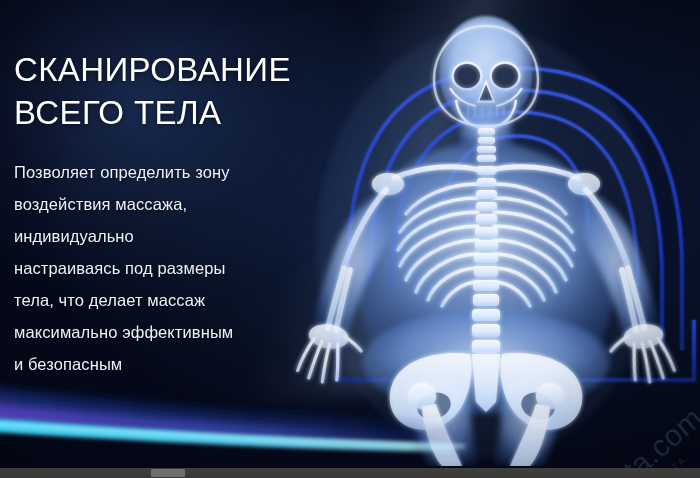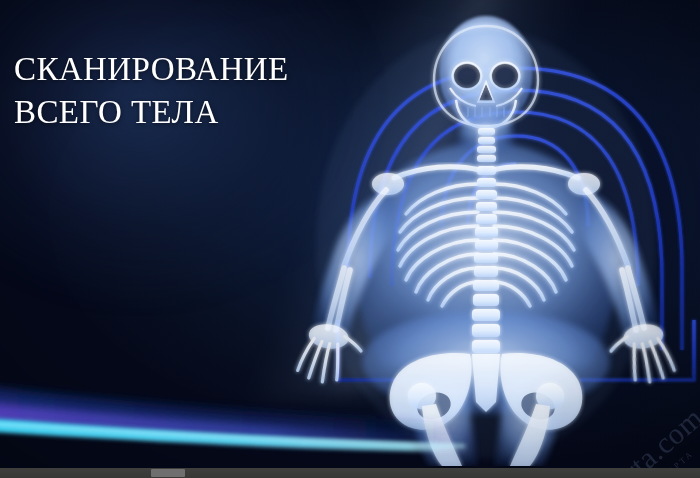--- a/index.html
+++ b/index.html
@@ -3,21 +3,20 @@
 <meta charset="utf-8">
 <style>
   html,body{margin:0;padding:0;background:#000;}
   body{font-family:"Liberation Sans","DejaVu Sans",sans-serif;}
 
   #stage{
     position:relative;
     width:700px;height:478px;
     overflow:hidden;
     background:#0c1830;
-    font-family:Liberation Serif, serif;
   }
 
   
   .bg-base{
     position:absolute;inset:0;
     background:
       radial-gradient(ellipse 70% 55% at 74% 42%, #16264e 0%, #0d1a36 45%, #081023 75%, #05091a 100%),
       linear-gradient(160deg,#16223f 0%,#121d37 40%,#0a1228 100%);
   }
   .bg-glow-left{
@@ -405,20 +404,27 @@
       <path d="M0 24 C 150 40, 330 58, 530 64 L 530 86 C 330 80, 150 66, 0 56 Z" fill="url(#sw3)" filter="url(#blurA)"></path>
       <path d="M0 40 C 150 54, 330 70, 520 76 L 520 90 C 330 86, 150 72, 0 62 Z" fill="url(#sw2)" filter="url(#blurA)"></path>
       <path d="M0 56 C 160 68, 340 80, 510 84 L 510 92 C 340 90, 160 80, 0 70 Z" fill="url(#sw1)" filter="url(#blurB)"></path>
       <path d="M0 62 C 160 72, 340 82, 505 86" stroke="#bff3ff" stroke-width="2" fill="none" opacity=".9" filter="url(#blurB)"></path>
     </svg>
   </div>
 
   <div class="copy">
     <h1 class="headline">СКАНИРОВАНИЕ
 ВСЕГО ТЕЛА</h1>
+    <p class="para">Позволяет определить зону
+воздействия массажа,
+индивидуально
+настраиваясь под размеры
+тела, что делает массаж
+максимально эффективным
+и безопасным</p>
   </div>
 
   <div class="watermark">
     <div class="wm-main">ZonaSporta.com</div>
     <div class="wm-sub">СОЗДАЕМ ЗОНУ СПОРТА</div>
   </div>
 
   <div class="scrollbar">
     <div class="scroll-thumb" style="left: 151px; width: 34px;"></div>
   </div>

